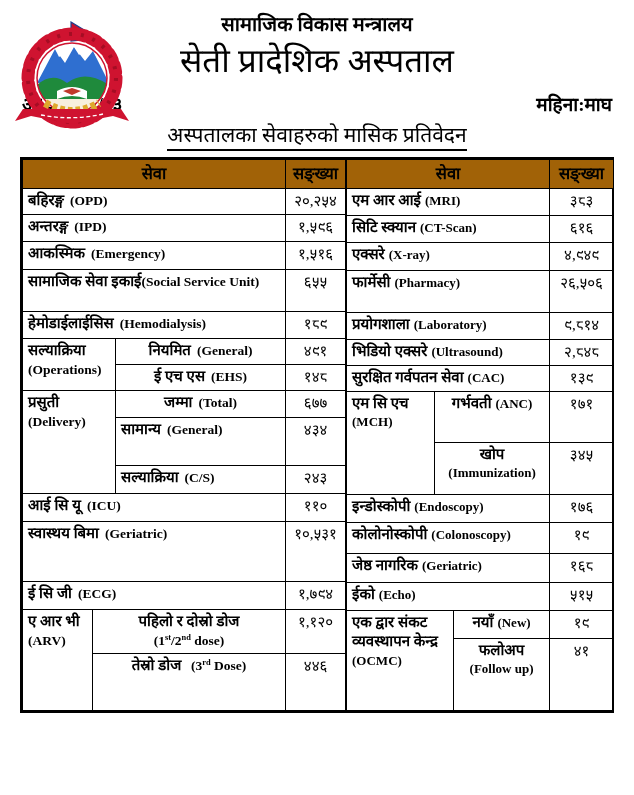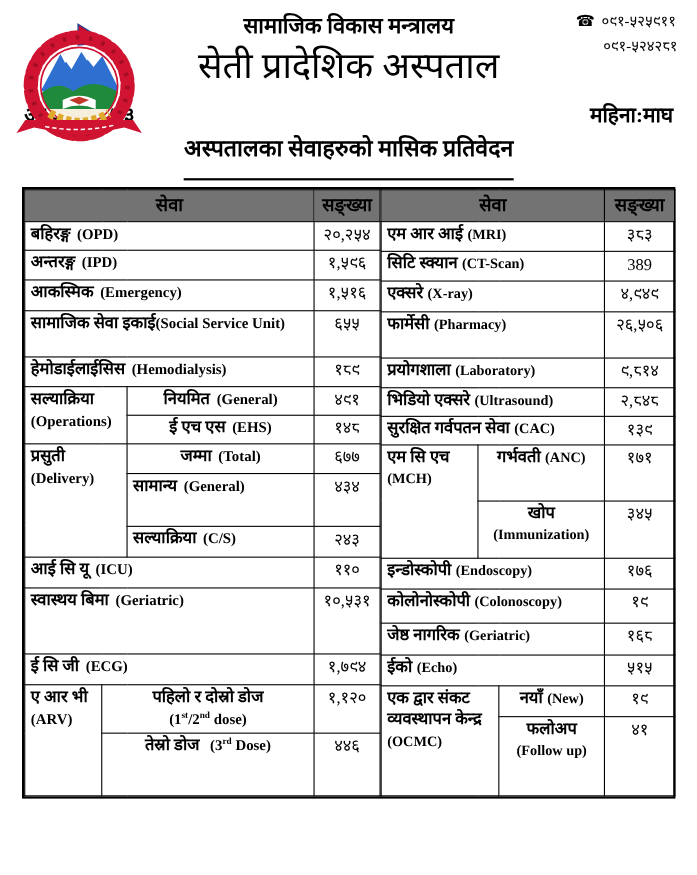--- a/index.html
+++ b/index.html
@@ -13,29 +13,29 @@
   .phone-icon{font-size:14px;margin-right:6px;}
   .letterhead{text-align:center;padding-top:5px;}
   .gov-line{font-size:14.5px;font-weight:bold;line-height:1.25;}
   .province{font-size:17px;font-weight:bold;margin-top:4px;line-height:1.25;}
   .ministry{font-size:20px;font-weight:bold;margin-top:6px;line-height:1.3;}
   .hospital{font-size:33px;font-weight:normal;margin-top:5px;line-height:1.2;}
   .address{font-size:20px;font-weight:bold;margin-top:7px;line-height:1.2;}
   .meta-row{display:flex;justify-content:space-between;padding:0 22px;margin-top:9px;
             font-size:19px;font-weight:bold;}
   .report-title{text-align:center;margin-top:3px;}
-  .report-title span{display:inline-block;font-size:21px;font-weight:bold;
-            border-bottom:2.5px solid #000;padding-bottom:14px;}
+  .report-title span{display:inline-block;font-size:21px;font-weight:normal;
+            border-bottom:2.5px solid #000;padding-bottom:1px;}
 
   
   .report-table{display:flex;width:590px;margin:6px auto 0;border:2px solid #000;}
   table{border-collapse:collapse;table-layout:fixed;}
   td{border:1px solid #000;padding:2px 5px;vertical-align:top;font-size:15px;
      line-height:1.32;overflow:hidden;}
-  .th{background:#737373;text-align:center;vertical-align:middle;
+  .th{background:#a16207;text-align:center;vertical-align:middle;
       font-weight:bold;font-size:16.5px;}
   .num{text-align:center;white-space:nowrap;padding-top:3px;}
   .c{text-align:center;}
   .nw{white-space:nowrap;}
   .np{font-weight:bold;}
   .en{font-family:"Liberation Serif",serif;font-weight:bold;font-size:13.5px;margin-left:6px;}
   .en.blk{display:block;margin-left:0;}
   .en.tight{margin-left:0;}
   .rhalf .en{margin-left:4px;font-size:13px;}
   .rhalf .en.blk{margin-left:0;}
@@ -65,24 +65,20 @@
         <path d="M47 71 Q62 63 77 71 L77 79 Q62 73 47 79 Z" fill="#ffffff"></path>
         <path d="M53 71 l9 -3 9 3 -9 4 z" fill="#c0392b"></path>
       </g>
       <circle cx="62" cy="58" r="35" fill="none" stroke="#cf1330" stroke-width="1.5"></circle>
       <path d="M35 83 Q62 99 89 83" fill="none" stroke="#dfa92c" stroke-width="8" stroke-dasharray="5 3"></path>
       <path d="M13 89 L111 89 L119 101 L103 96 L62 104 L21 96 L5 101 Z" fill="#cf1330"></path>
       <path d="M31 95 Q62 101 93 94" fill="none" stroke="#ffffff" stroke-width="1.3" stroke-dasharray="4 2.5"></path>
     </svg>
   </div>
 
-  <div class="phones">
-    <div><span class="phone-icon">☎</span><span>०९१-५२५९११</span></div>
-    <div class="p2">०९१-५२४२८१</div>
-  </div>
 
   <div class="letterhead">
     <div class="ministry">सामाजिक विकास मन्त्रालय</div>
     <div class="hospital">सेती प्रादेशिक अस्पताल</div>
   </div>
 
   <div class="meta-row">
     <span>आ.व: ०८२/८३</span>
     <span>महिना:माघ</span>
   </div>
@@ -188,21 +184,21 @@
         <tr style="height:29px">
           <td class="th" colspan="3">सेवा</td>
           <td class="th">सङ्ख्या</td>
         </tr>
         <tr style="height:27px">
           <td colspan="3" class="svc nw"><span class="np">एम आर आई</span><span class="en">(MRI)</span></td>
           <td class="num">३८३</td>
         </tr>
         <tr style="height:27px">
           <td colspan="3" class="svc nw"><span class="np">सिटि स्क्यान</span><span class="en">(CT-Scan)</span></td>
-          <td class="num">389</td>
+          <td class="num">६१६</td>
         </tr>
         <tr style="height:28px">
           <td colspan="3" class="svc nw"><span class="np">एक्सरे</span><span class="en">(X-ray)</span></td>
           <td class="num">४,९४९</td>
         </tr>
         <tr style="height:42px">
           <td colspan="3" class="svc nw"><span class="np">फार्मेसी</span><span class="en">(Pharmacy)</span></td>
           <td class="num">२६,५०६</td>
         </tr>
         <tr style="height:27px">

